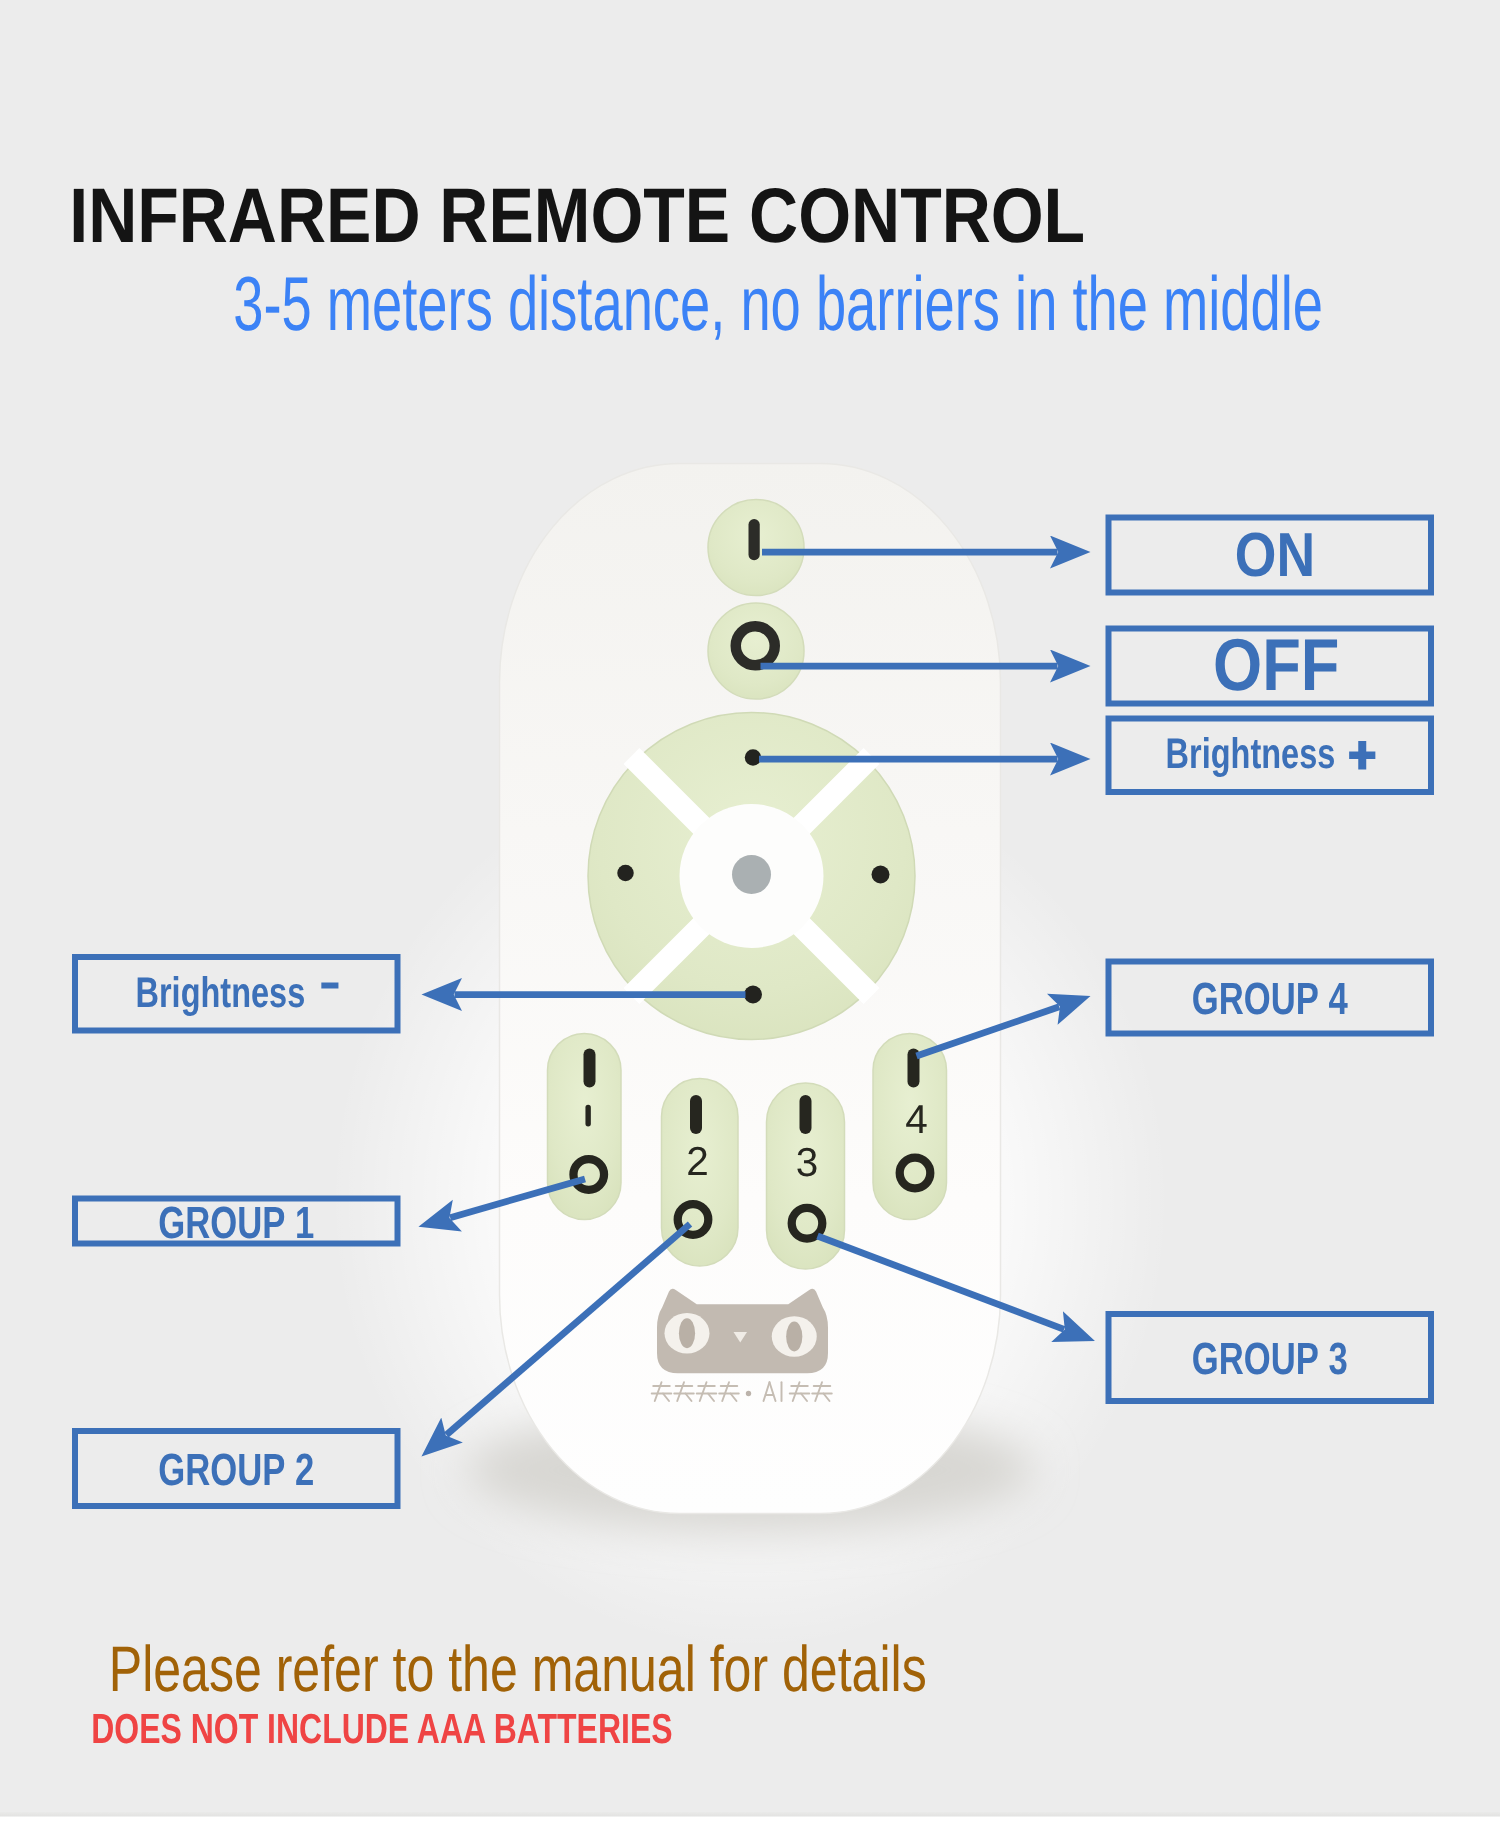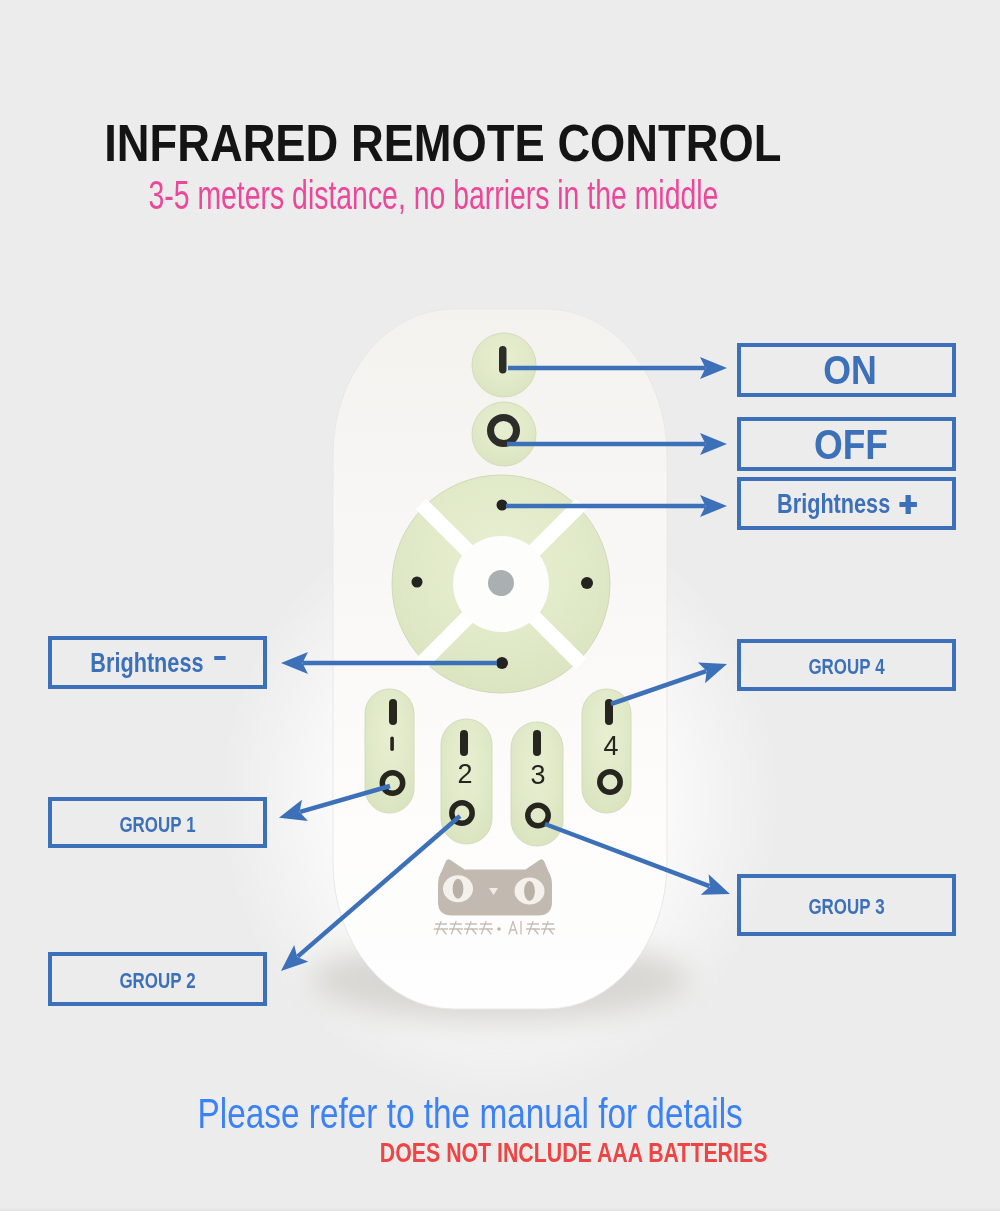--- a/index.html
+++ b/index.html
@@ -1,45 +1,45 @@
 <!DOCTYPE html>
 <html><head>
 <meta charset="utf-8">
 <style>
   html,body{margin:0;padding:0;}
   body{width:1000px;height:1224px;position:relative;overflow:hidden;
        font-family:"Liberation Sans",sans-serif;background:#ffffff;}
   .bg{position:absolute;left:0;top:0;width:1000px;height:1210px;background:#ececec;}
-  .ctr{position:absolute;left:0;width:828px;text-align:right;white-space:nowrap;}
+  .ctr{position:absolute;left:0;width:828px;text-align:left;white-space:nowrap;}
   .ctr>span{display:inline-block;white-space:nowrap;}
   .title{top:113px;font-weight:bold;font-size:51.5px;color:#141414;}
   .title>span{transform:scaleX(0.880);transform-origin:center;}
-  .subtitle{top:173px;font-size:40px;color:#ec4899;}
+  .subtitle{top:173px;font-size:51px;color:#3b82f6;}
   .subtitle>span{transform:scaleX(0.71) translateX(10px);transform-origin:center;}
-  .please{top:1089px;font-size:43px;color:#3b82f6;}
+  .please{top:1089px;font-size:43px;color:#a16207;}
   .please>span{transform:scaleX(0.776) translateX(-8px);transform-origin:center;}
   .nobatt{top:1137px;font-size:28px;font-weight:bold;color:#ef4444;}
   .nobatt>span{transform:scaleX(0.761);transform-origin:center;}
   .box{position:absolute;border:4px solid #3c70b8;box-sizing:border-box;
        display:flex;align-items:center;justify-content:center;
        color:#3c70b8;font-weight:bold;white-space:nowrap;}
   .box>span{display:inline-block;transform-origin:center;white-space:nowrap;}
   .bR{left:737px;width:219px;align-items:center;}
   .bL{left:48px;width:219px;}
   #bOn {top:343px;height:54px;font-size:41.5px;}
-  #bOff{top:417px;height:54px;font-size:43px;}
+  #bOff{top:417px;height:54px;font-size:49px;}
   #bOn>span,#bOff>span{transform:scaleX(0.86) translateX(4.5px);}
   #bBp {top:477px;height:53px;font-size:28.5px;}
   #bBm {top:636px;height:53px;font-size:28.5px;}
   #bBp>span,#bBm>span{transform:scaleX(0.76);}
   #bG4 {top:639px;height:52px;}
   #bG3 {top:874px;height:62px;}
-  #bG1 {top:797px;height:51px;}
+  #bG1 {top:797px;height:34px;}
   #bG2 {top:952px;height:54px;}
-  #bG4,#bG3,#bG1,#bG2{font-size:22px;}
+  #bG4,#bG3,#bG1,#bG2{font-size:30px;}
   #bG4>span,#bG3>span,#bG1>span,#bG2>span{transform:scaleX(0.77);padding-top:4px;}
   .minus{display:inline-block;width:15px;height:4px;background:#3c70b8;
          margin-left:14px;margin-bottom:12px;}
   .plusbox{position:relative;display:inline-block;width:23px;height:19px;
            margin-left:12px;vertical-align:-1px;}
   .plusbox i{position:absolute;background:#3c70b8;}
   .ph{left:0;top:6.8px;width:23px;height:5.5px;}
   .pv{left:7.9px;top:0;width:7.2px;height:19px;}
   svg{position:absolute;left:0;top:0;}
 </style>

